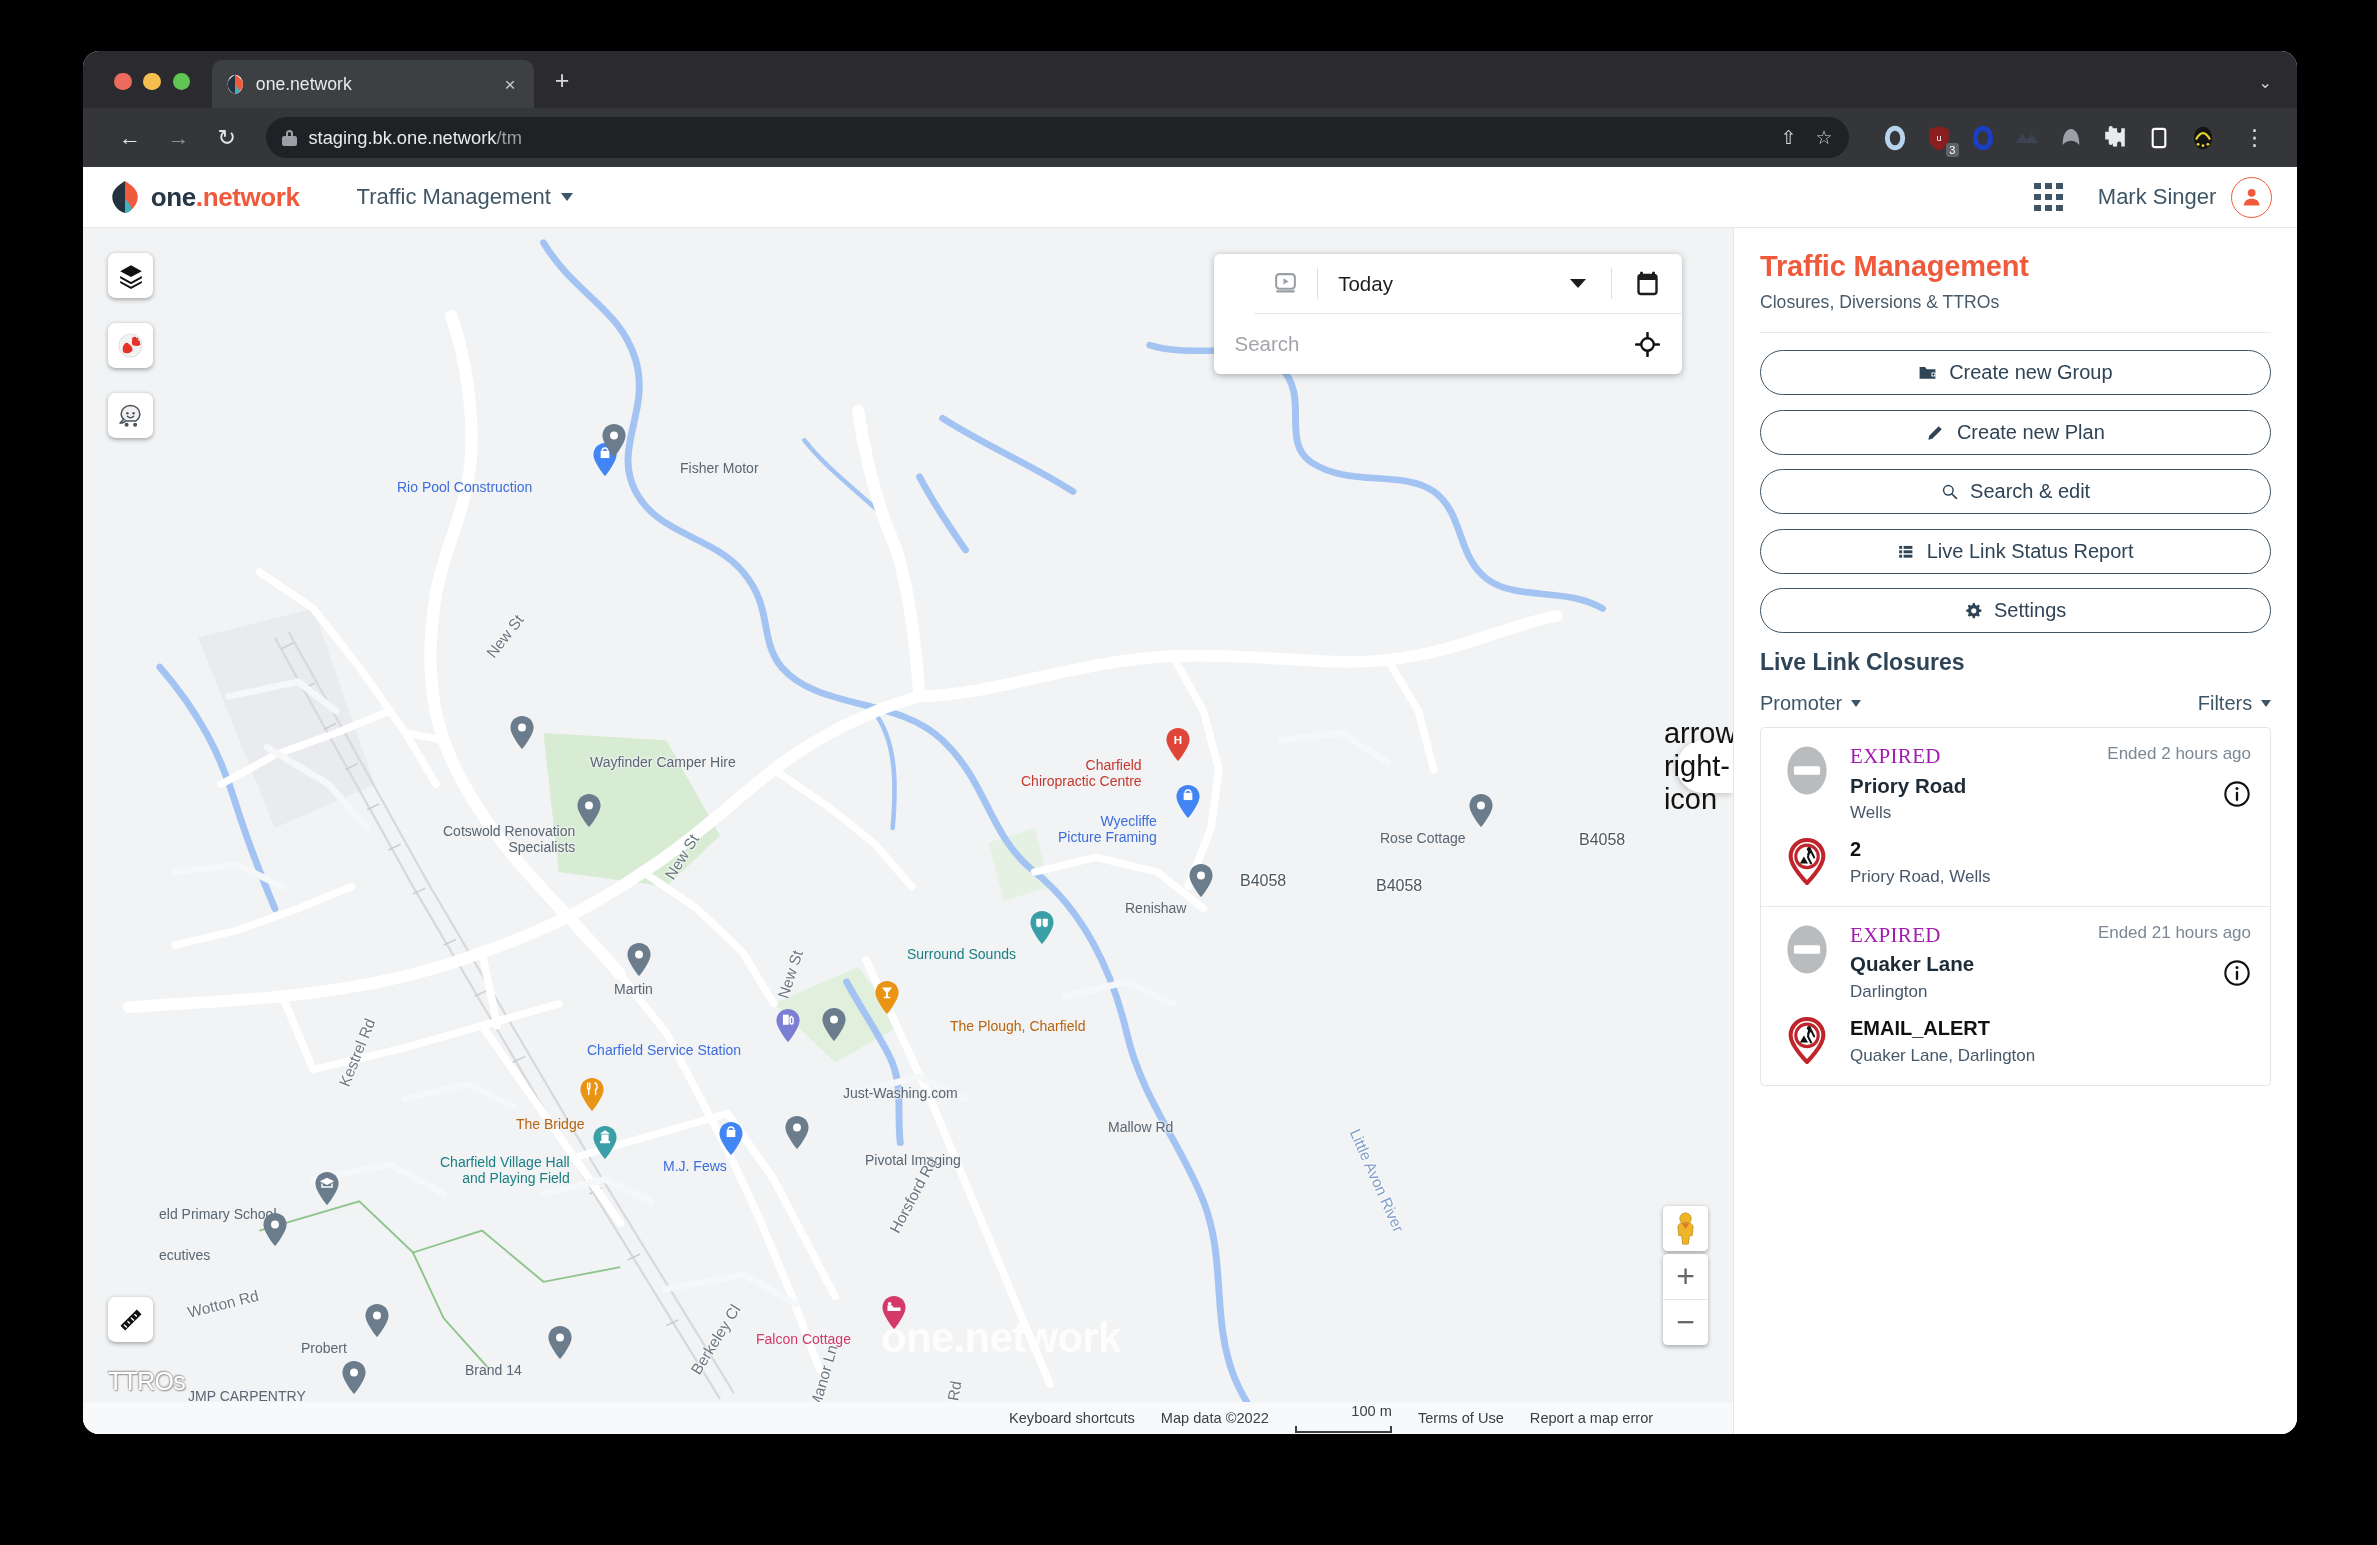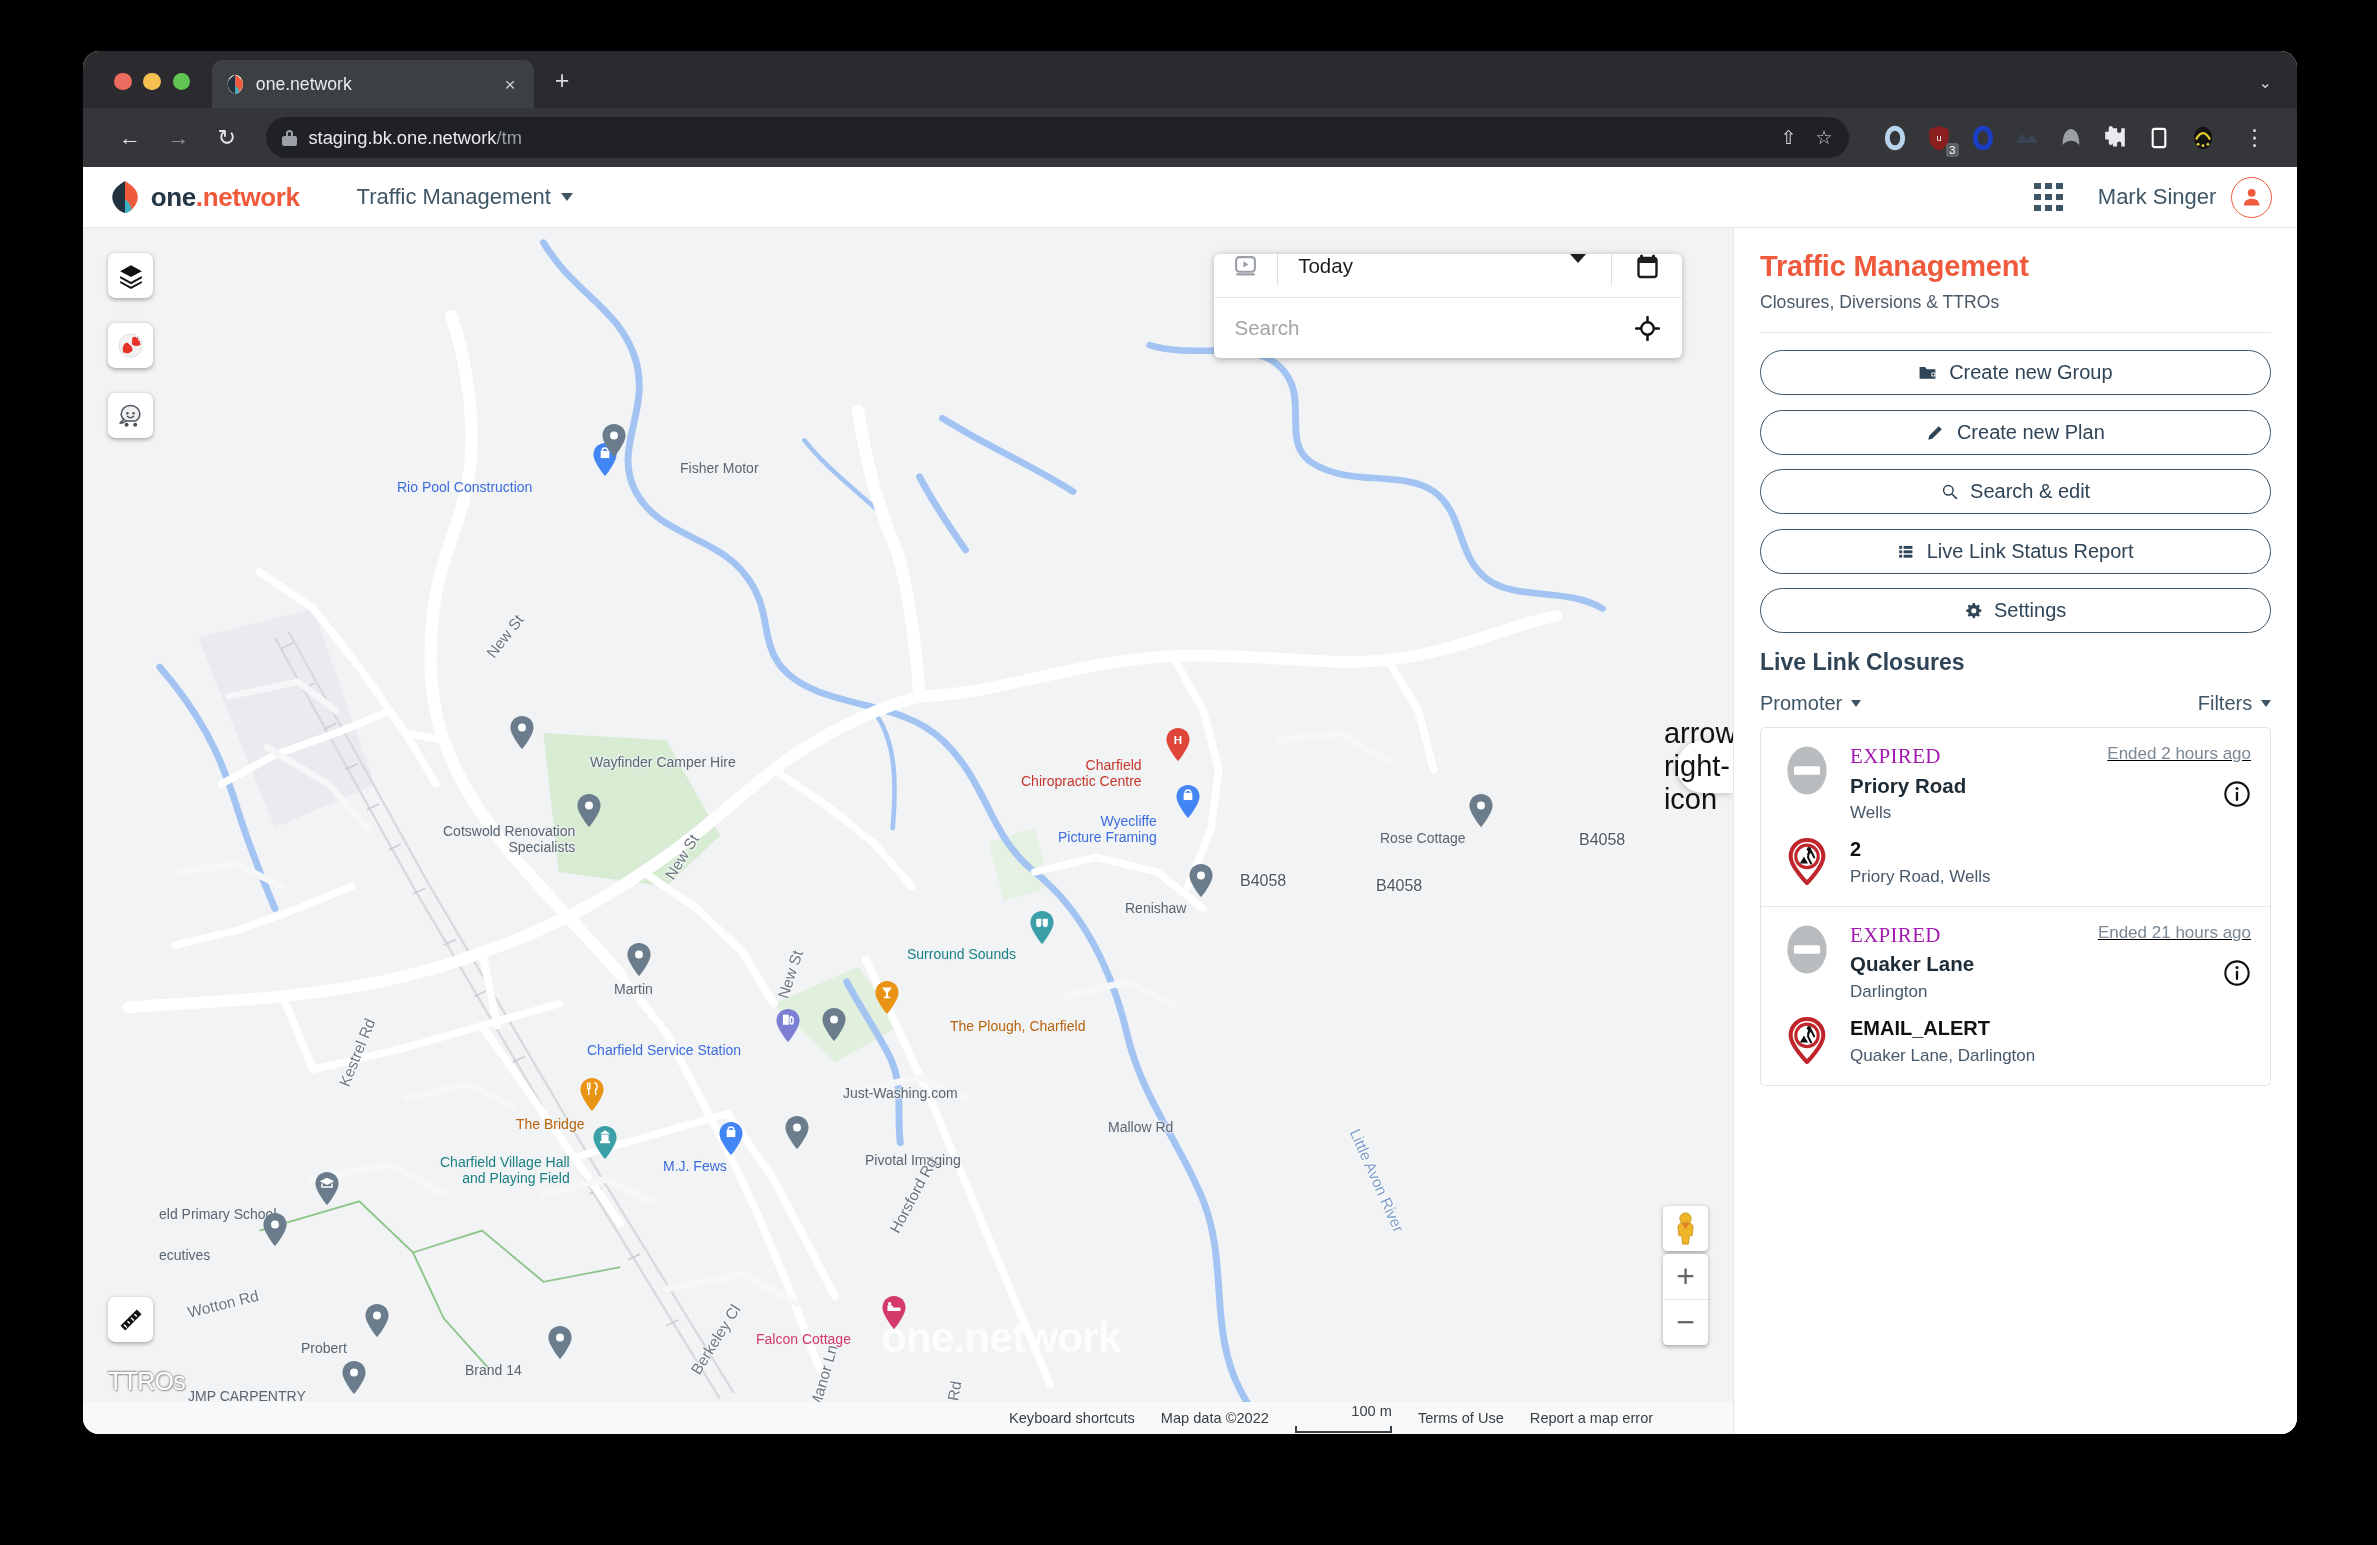--- a/index.html
+++ b/index.html
@@ -205,21 +205,21 @@
 
   
   #map-search-card {
     position:absolute; left: 1131px; top: 26px;
     width: 468px;
     background:#fff;
     border-radius: 5.9px;
     box-shadow: 0 1.5px 7.3px rgba(0,0,0,.28);
     overflow:hidden;
   }
-  #date-row { height: 44px; display:flex;align-items:flex-start; border-bottom:0.7px solid #e6e8ea;}
+  #date-row { height: 60px; display:flex;align-items:center; border-bottom:0.7px solid #e6e8ea;margin-left:40px;}
   #date-row .icon-cell { width: 63px; display:flex;align-items:center;justify-content:center;}
   #date-row .vline { width:0.7px;height:31px;background:#dcdfe2;}
   #date-select { flex:1 1 auto; padding-left: 20.5px; font-size:20.5px;color:#1d1d1d; cursor:pointer;}
   #date-caret { width:0;height:0;border-left:8px solid transparent;border-right:8px solid transparent;border-top:9.5px solid #1d1d1d; margin-right: 25px; cursor:pointer;}
   #cal-cell { width: 70px; display:flex;align-items:center;justify-content:center;cursor:pointer;}
   #search-row { height: 60px; display:flex;align-items:center; }
   #search-input {
     flex: 1 1 auto; border: none; outline: none;
     font-size: 20.5px; color:#333;
     padding-left: 20.5px;
@@ -292,21 +292,21 @@
   .filter-drop .c { width:0;height:0;border-left:5.9px solid transparent;border-right:5.9px solid transparent;border-top:7.3px solid #3e5566;}
   #closure-list { border:0.7px solid #e2e5e8; border-radius: 4.4px; overflow:hidden; }
   .closure-card { padding: 16px 19px 19px 19px; border-bottom:0.7px solid #e7eaed;}
   .closure-card:last-child { border-bottom:none; }
   .cc-top { display:flex; align-items:flex-start; gap: 16px; }
   .cc-icon { width: 54px; flex: 0 0 54px; display:flex; justify-content:center; }
   .cc-mid { flex:1 1 auto; }
   .cc-status { font-size: 21px; color:#a21caf; letter-spacing:0.3px;font-family:Liberation Serif, serif;}
   .cc-name { font-size: 20.5px; font-weight:700; color:#1d2b36; margin-top: 4.4px;}
   .cc-place { font-size: 17px; color:#47586a; margin-top: 5.9px;}
-  .cc-right { text-align:right; display:flex; flex-direction:column; align-items:flex-end; gap: 16px; text-decoration: underline;}
+  .cc-right { text-align:right; display:flex; flex-direction:column; align-items:flex-end; gap: 16px;}
   .cc-ended { font-size: 17px; color:#7b8894; white-space:nowrap;}
   .cc-info { cursor:pointer; }
   .cc-bottom { display:flex; align-items:flex-start; gap:16px; margin-top: 14.6px;}
   .cc-ref { font-size: 20px; font-weight:700; color:#111; }
   .cc-addr { font-size: 17px; color:#47586a; margin-top: 5.9px;}
 </style>
 </head>
 <body>
 
 <div id="browser-window">

